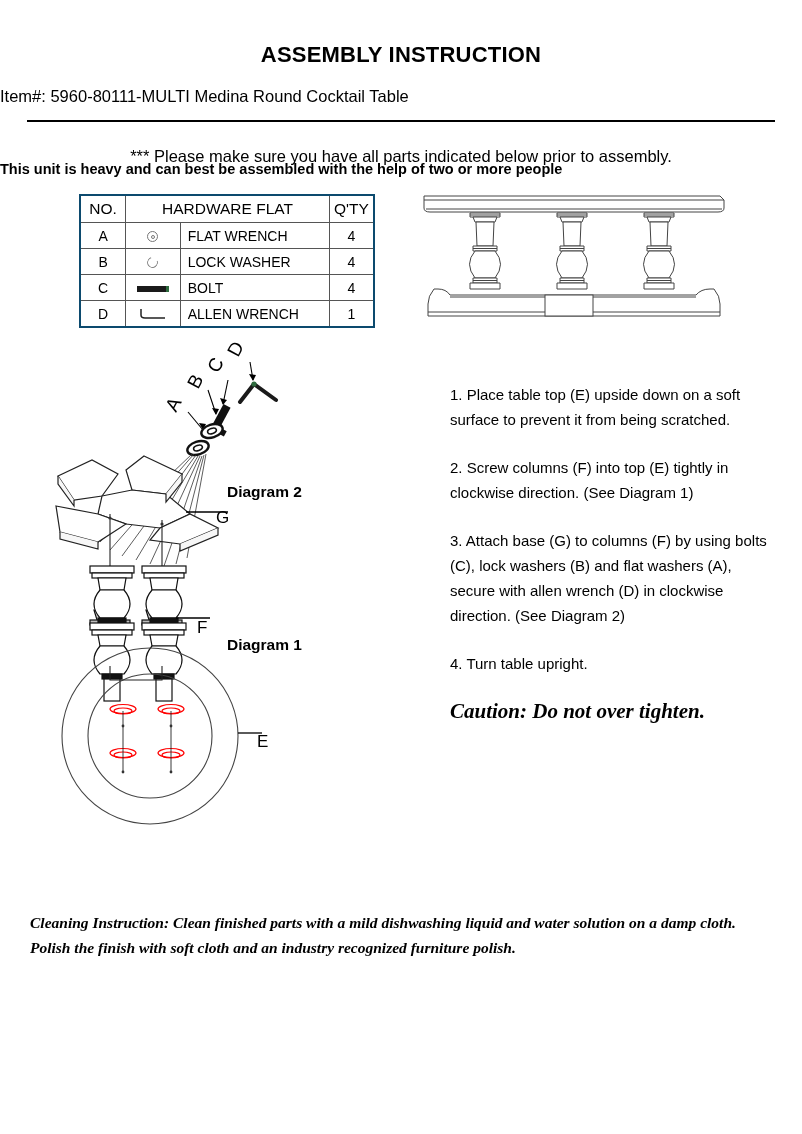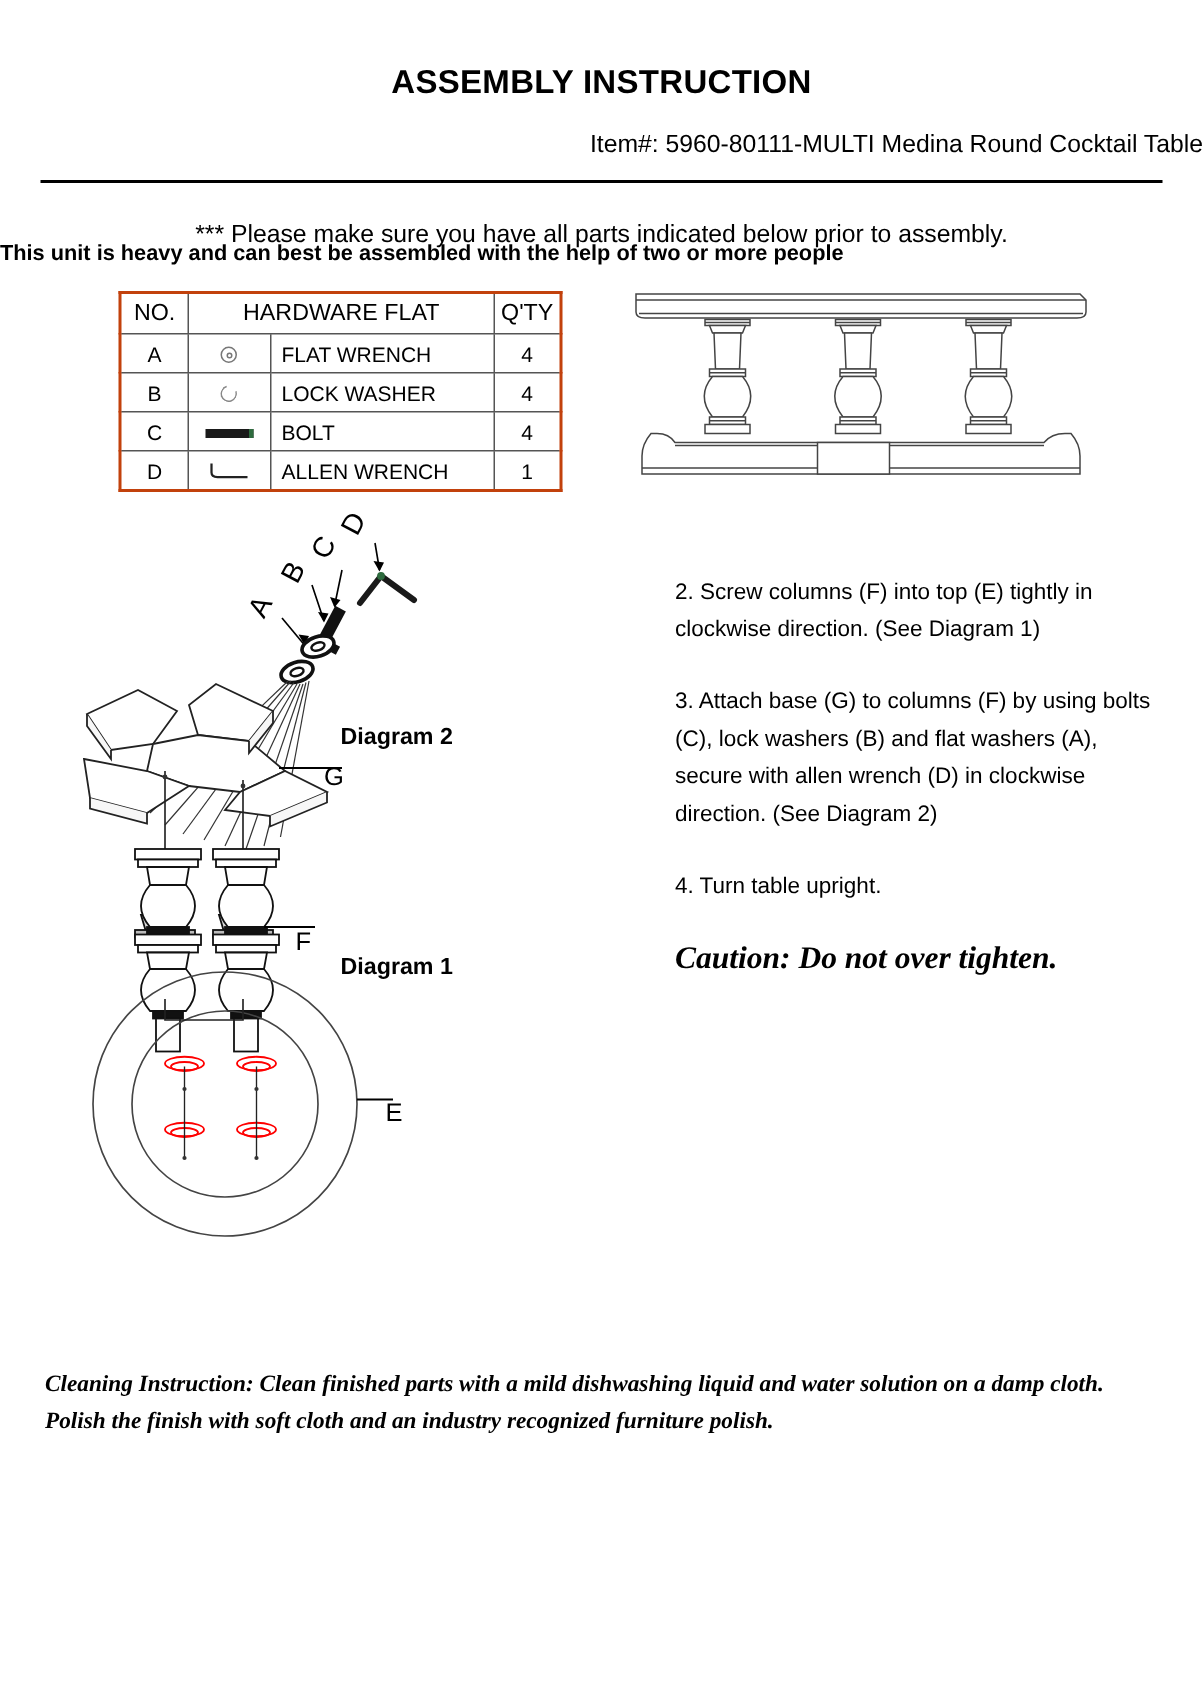--- a/index.html
+++ b/index.html
@@ -25,21 +25,21 @@
     text-align: center;
     font-size: 22px;
     font-weight: bold;
     letter-spacing: 0.2px;
   }
   .page-subtitle {
     position: absolute;
     top: 87px;
     left: 0;
     width: 802px;
-    text-align: right;
+    text-align: left;
     font-size: 16.5px;
   }
   .header-rule {
     position: absolute;
     top: 120px;
     left: 27px;
     width: 748px;
     height: 0;
     border-top: 2px solid #000;
   }
@@ -64,21 +64,21 @@
     font-weight: bold;
   }
 
   
   .hw-table {
     position: absolute;
     top: 194px;
     left: 79px;
     width: 296px;
     border-collapse: collapse;
-    border: 2px solid #c2410c;
+    border: 2px solid #0c4a6e;
     background: #fff;
   }
   .hw-table td, .hw-table th {
     border: 1px solid #555;
     font-size: 14px;
     font-weight: normal;
     padding: 0;
     height: 25px;
     background: #fff;
   }
@@ -430,19 +430,20 @@
   <line x1="198" y1="405" x2="222" y2="405" stroke="#000" stroke-width="1.3"></line>
 </svg>
 
 <div class="diagram-label" id="diagram-2-label">Diagram 2</div>
 <div class="diagram-label" id="diagram-1-label">Diagram 1</div>
 <div class="callout" id="callout-g">G</div>
 <div class="callout" id="callout-f">F</div>
 <div class="callout" id="callout-e">E</div>
 
 <div class="steps">
+  <p class="step">1. Place table top (E) upside down on a soft surface to prevent it from being scratched.</p>
   <p class="step">2. Screw columns (F) into top (E) tightly in clockwise direction. (See Diagram 1)</p>
   <p class="step">3. Attach base (G) to columns (F) by using bolts (C), lock washers (B) and flat washers (A), secure with allen wrench (D) in clockwise direction. (See Diagram 2)</p>
   <p class="step">4. Turn table upright.</p>
   <p class="caution">Caution: Do not over tighten.</p>
 </div>
 
 <div class="cleaning">Cleaning Instruction: Clean finished parts with a mild dishwashing liquid and water solution on a damp cloth. Polish the finish with soft cloth and an industry recognized furniture polish.</div>
 
 </body></html>

